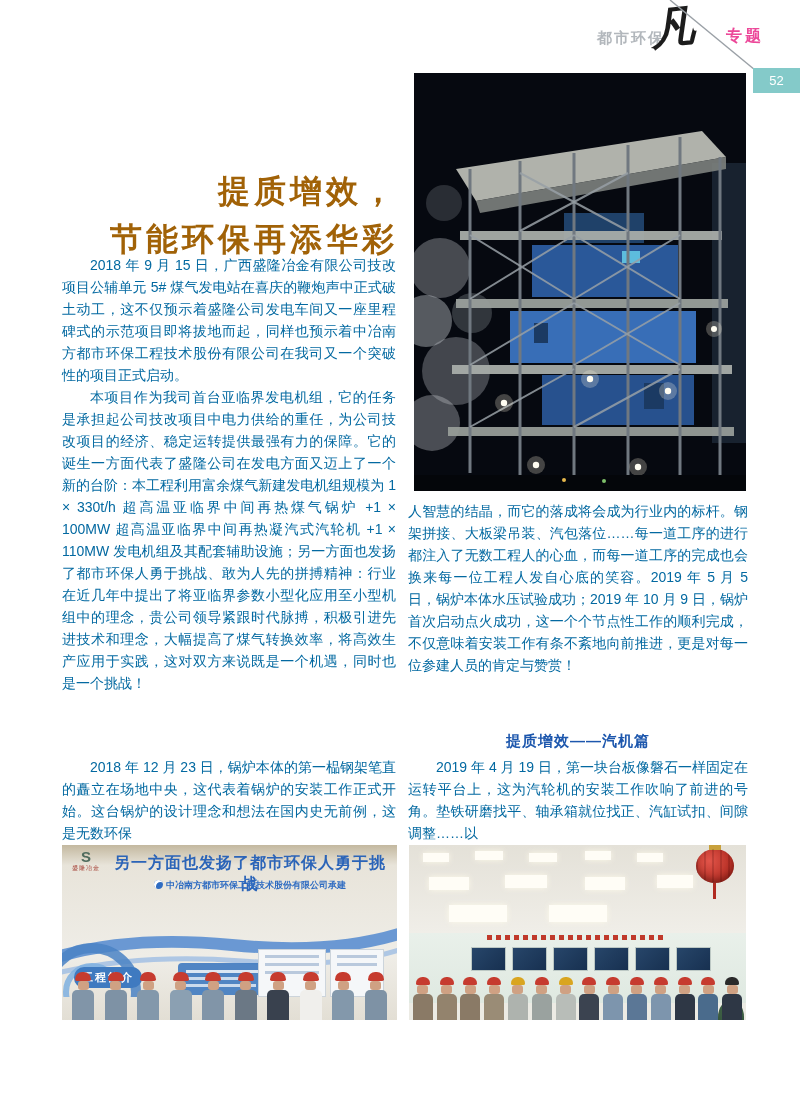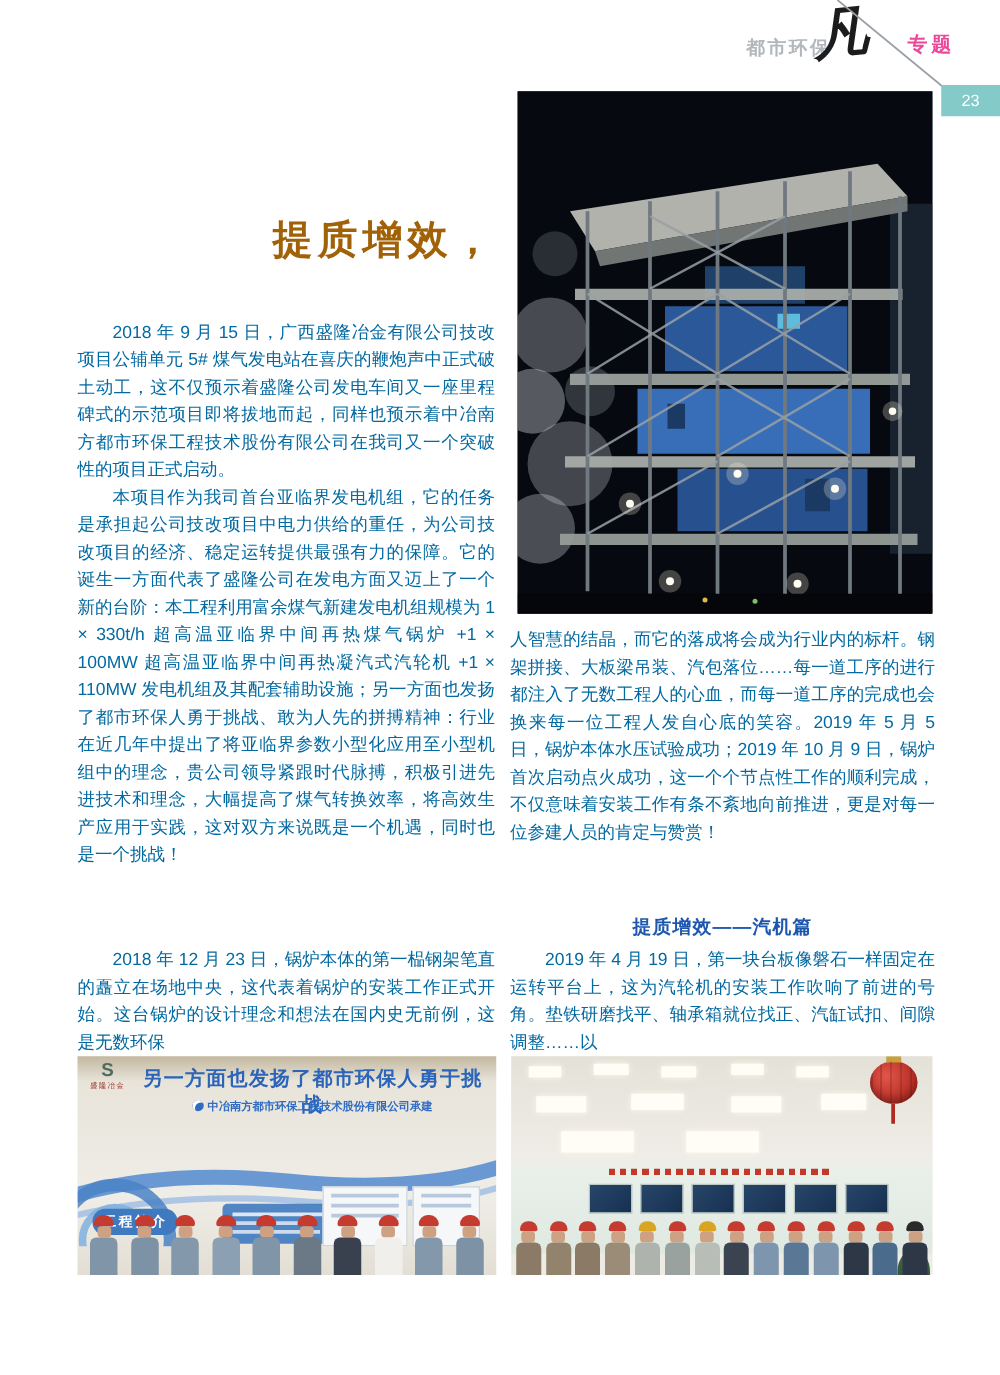--- a/index.html
+++ b/index.html
@@ -96,24 +96,25 @@
 <body>
 
 <div class="page">
 
   <span class="brand">都市环保</span>
   <span class="brand-mark">凡</span>
   <svg class="header-line" viewBox="0 0 110 76">
     <line x1="15" y1="0" x2="100" y2="70" stroke="#9aa0a6" stroke-width="1.4"></line>
   </svg>
   <span class="topic-label">专题</span>
-  <div class="page-num">23</div>
+  <div class="page-num">52</div>
 
   <h1 class="title">
     <span>提质增效，</span><br>
+    <span>节能环保再添华彩</span>
   </h1>
 
   <div class="intro bodytext">
     <p>2018 年 9 月 15 日，广西盛隆冶金有限公司技改项目公辅单元 5# 煤气发电站在喜庆的鞭炮声中正式破土动工，这不仅预示着盛隆公司发电车间又一座里程碑式的示范项目即将拔地而起，同样也预示着中冶南方都市环保工程技术股份有限公司在我司又一个突破性的项目正式启动。</p>
     <p>本项目作为我司首台亚临界发电机组，它的任务是承担起公司技改项目中电力供给的重任，为公司技改项目的经济、稳定运转提供最强有力的保障。它的诞生一方面代表了盛隆公司在发电方面又迈上了一个新的台阶：本工程利用富余煤气新建发电机组规模为 1 × 330t/h 超高温亚临界中间再热煤气锅炉 +1 × 100MW 超高温亚临界中间再热凝汽式汽轮机 +1 × 110MW 发电机组及其配套辅助设施；另一方面也发扬了都市环保人勇于挑战、敢为人先的拼搏精神：行业在近几年中提出了将亚临界参数小型化应用至小型机组中的理念，贵公司领导紧跟时代脉搏，积极引进先进技术和理念，大幅提高了煤气转换效率，将高效生产应用于实践，这对双方来说既是一个机遇，同时也是一个挑战！</p>
   </div>
 
   <p class="continuation bodytext">人智慧的结晶，而它的落成将会成为行业内的标杆。钢架拼接、大板梁吊装、汽包落位……每一道工序的进行都注入了无数工程人的心血，而每一道工序的完成也会换来每一位工程人发自心底的笑容。2019 年 5 月 5 日，锅炉本体水压试验成功；2019 年 10 月 9 日，锅炉首次启动点火成功，这一个个节点性工作的顺利完成，不仅意味着安装工作有条不紊地向前推进，更是对每一位参建人员的肯定与赞赏！</p>
 
   <p class="sec-para left bodytext">2018 年 12 月 23 日，锅炉本体的第一榀钢架笔直的矗立在场地中央，这代表着锅炉的安装工作正式开始。这台锅炉的设计理念和想法在国内史无前例，这是无数环保</p>

